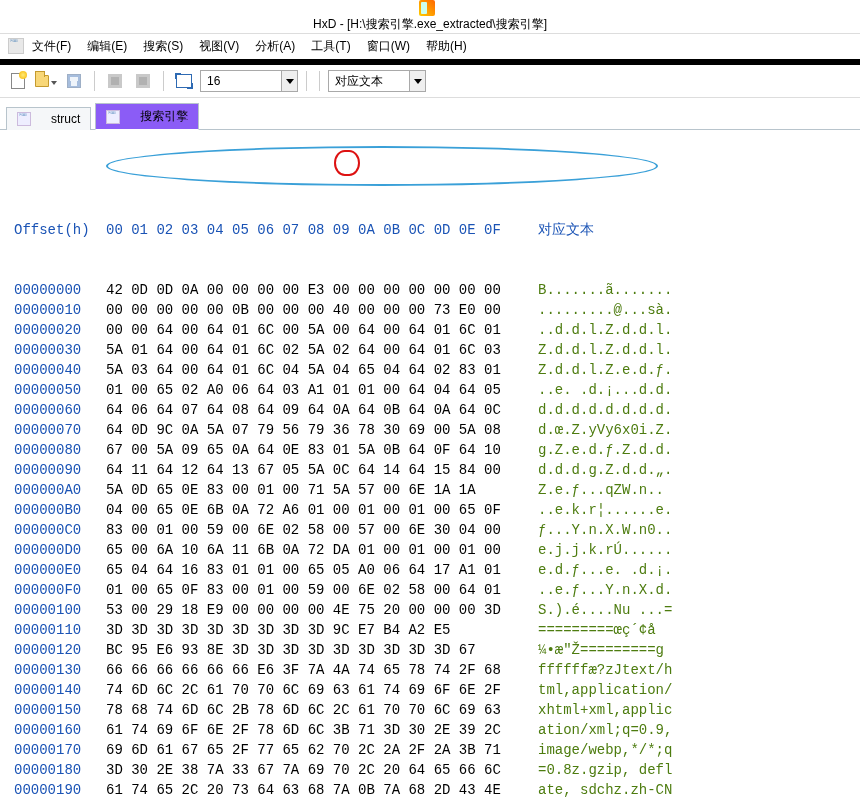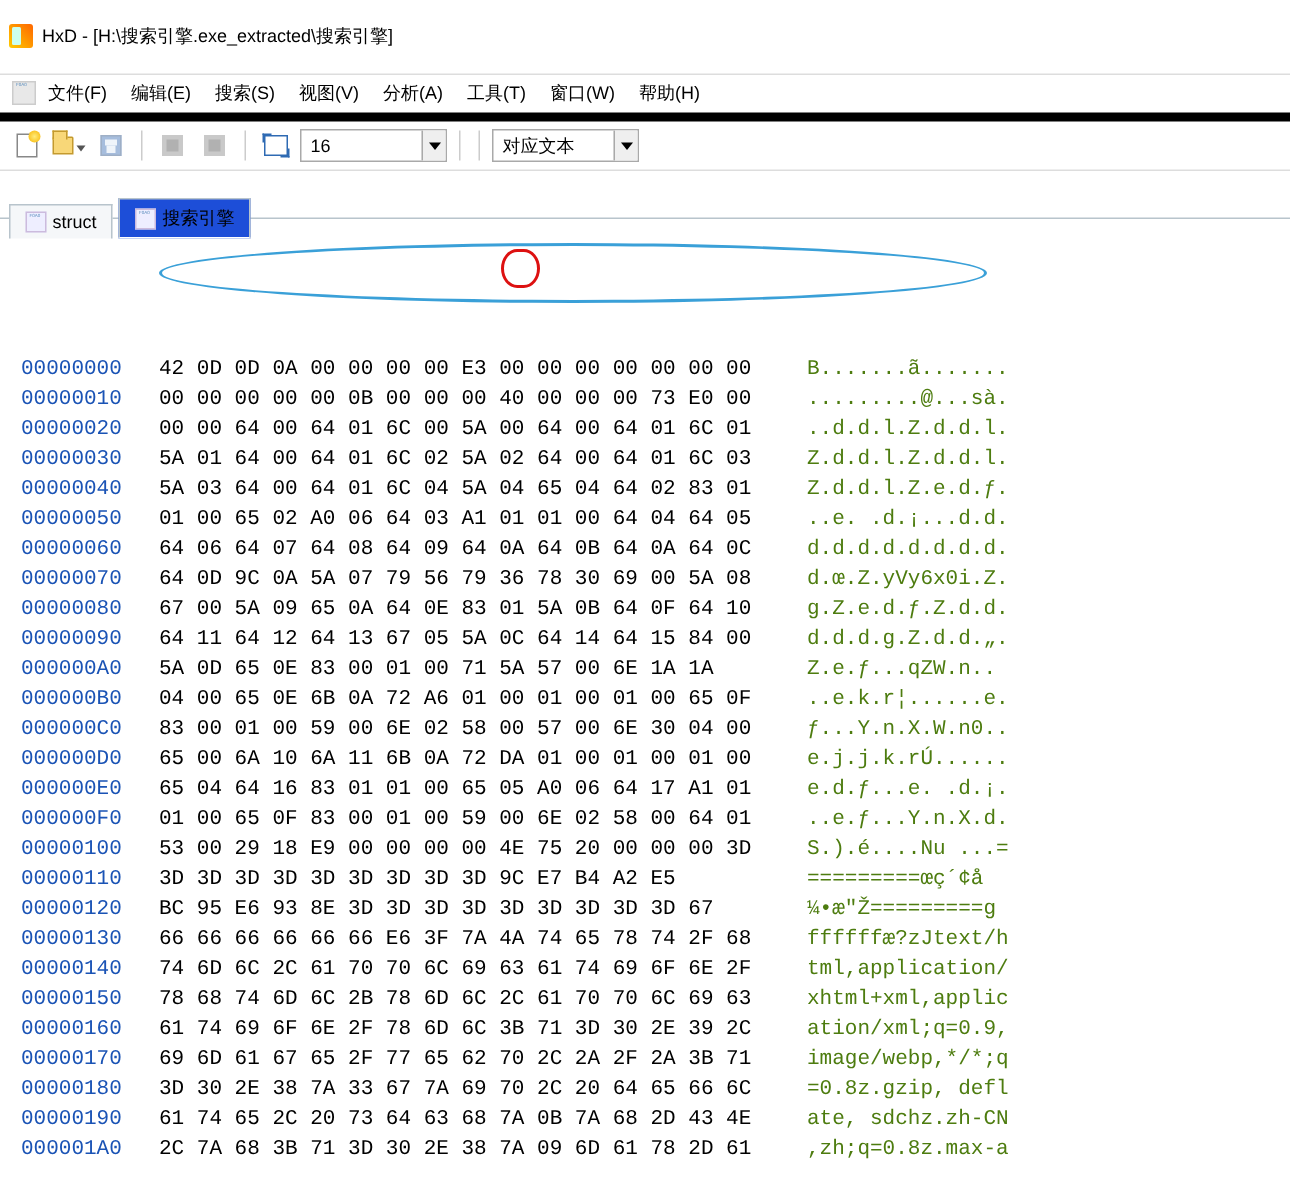--- a/index.html
+++ b/index.html
@@ -1,34 +1,34 @@
 <!DOCTYPE html>
 <html><head>
 <meta charset="utf-8">
 <style>
   * { box-sizing: border-box; }
   body { margin: 0; font-family: "Segoe UI", Tahoma, sans-serif; font-size: 12px; color: #000; background: #fff; width: 860px; }
-  .title-bar { display: flex; align-items: flex-start; padding: 16px 6px; border-bottom: 1px solid #ddd; }
+  .title-bar { display: flex; align-items: center; padding: 0 6px; border-bottom: 1px solid #ddd; flex-direction: column; }
   .app-icon { width: 16px; height: 16px; margin-right: 6px; background: linear-gradient(45deg,#ffcc00,#ff6600); border-radius: 2px; position: relative; }
   .app-icon::after { content:""; position:absolute; left:2px; top:2px; width:6px; height:12px; background:#cfe; border-radius:1px; }
   .title-text { font-size: 12px; }
   .menu-bar { display: flex; align-items:flex-start; padding: 4px 8px; border-bottom: 6px solid #000000; }
   .menu-icon { width:16px; height:16px; margin-right:8px; background:#e8e8e8; border:1px solid #ccc; position:relative; }
   .menu-icon::before { content:"F0A0"; position:absolute; font-size:6px; transform:scale(.5); left:-2px; top:-1px; color:#5b8dbd; }
   .menu-item { margin-right: 16px; cursor: default; }
   .toolbar { display:flex; align-items:center; padding:4px 6px; border-bottom:1px solid #ddd; gap:4px; }
   .tbtn { width:24px; height:24px; border:1px solid transparent; display:flex; align-items:center; justify-content:center; }
   .sep { width:1px; height:20px; background:#ccc; margin:0 4px; }
   .combo { display:flex; align-items:center; border:1px solid #a9a9a9; height:22px;justify-content:flex-end; }
   .combo .inner { padding:0 6px; min-width:80px; }
   .combo .dd { width:16px; background:#efefef; border-left:1px solid #a9a9a9; display:flex; align-items:center; justify-content:center; height:100%; }
   .combo .dd::after { content:""; border-left:4px solid transparent; border-right:4px solid transparent; border-top:5px solid #000; }
   .tabrow { display:flex; align-items:flex-end; padding:4px 6px 0 6px; border-bottom:1px solid #b8c4cc; gap:4px; }
-  .tab { border:1px solid #b8c4cc; border-bottom:none; padding:4px 10px; display:flex; align-items:center; gap:4px; background:#f5f7f9; position:relative; top:14px; }
-  .tab.active { background:#1d4ed8; border-bottom:1px solid #fff; }
+  .tab { border:1px solid #b8c4cc; border-bottom:none; padding:4px 10px; display:flex; align-items:center; gap:20px; background:#f5f7f9; position:relative; top:1px; }
+  .tab.active { background:#8b5cf6; border-bottom:1px solid #fff; }
   .tab-icon { width:14px; height:14px; background:#eef; border:1px solid #cbd; position:relative; }
   .tab-icon::before { content:"F0A0"; position:absolute; font-size:6px; transform:scale(.5); left:-2px; top:-1px; color:#5b8dbd; }
   .hex-area { padding:10px 14px; font-family: Consolas, "Courier New", monospace; font-size:14px; line-height:20px; white-space:pre; position:relative; }
   .hdr-offset, .offset-col { color:#1a53b5; }
   .hdr-cols { color:#1a53b5; }
   .hdr-text { color:#1a53b5; }
   .row { display:flex; }
   .offset-col { width:92px; }
   .bytes-col { width:432px; letter-spacing:0; }
   .text-col { color:#4d7c0f; }
@@ -113,15 +113,18 @@
   </div>
   <div class="tab active">
     <div class="tab-icon"></div>
     <span>搜索引擎</span>
   </div>
 </div>
 
 <div class="hex-area">
   <div class="ellipse"></div>
   <div class="circle"></div>
+  <div class="row">
+    <span class="offset-col hdr-offset">Offset(h)</span><span class="bytes-col hdr-cols">00 01 02 03 04 05 06 07 08 09 0A 0B 0C 0D 0E 0F</span>   <span class="hdr-text">对应文本</span>
+  </div>
   <div id="rows"><div class="row"><span class="offset-col">00000000</span><span class="bytes-col">42 0D 0D 0A 00 00 00 00 E3 00 00 00 00 00 00 00</span>   <span class="text-col">B.......ã.......</span></div><div class="row"><span class="offset-col">00000010</span><span class="bytes-col">00 00 00 00 00 0B 00 00 00 40 00 00 00 73 E0 00</span>   <span class="text-col">.........@...sà.</span></div><div class="row"><span class="offset-col">00000020</span><span class="bytes-col">00 00 64 00 64 01 6C 00 5A 00 64 00 64 01 6C 01</span>   <span class="text-col">..d.d.l.Z.d.d.l.</span></div><div class="row"><span class="offset-col">00000030</span><span class="bytes-col">5A 01 64 00 64 01 6C 02 5A 02 64 00 64 01 6C 03</span>   <span class="text-col">Z.d.d.l.Z.d.d.l.</span></div><div class="row"><span class="offset-col">00000040</span><span class="bytes-col">5A 03 64 00 64 01 6C 04 5A 04 65 04 64 02 83 01</span>   <span class="text-col">Z.d.d.l.Z.e.d.ƒ.</span></div><div class="row"><span class="offset-col">00000050</span><span class="bytes-col">01 00 65 02 A0 06 64 03 A1 01 01 00 64 04 64 05</span>   <span class="text-col">..e. .d.¡...d.d.</span></div><div class="row"><span class="offset-col">00000060</span><span class="bytes-col">64 06 64 07 64 08 64 09 64 0A 64 0B 64 0A 64 0C</span>   <span class="text-col">d.d.d.d.d.d.d.d.</span></div><div class="row"><span class="offset-col">00000070</span><span class="bytes-col">64 0D 9C 0A 5A 07 79 56 79 36 78 30 69 00 5A 08</span>   <span class="text-col">d.œ.Z.yVy6x0i.Z.</span></div><div class="row"><span class="offset-col">00000080</span><span class="bytes-col">67 00 5A 09 65 0A 64 0E 83 01 5A 0B 64 0F 64 10</span>   <span class="text-col">g.Z.e.d.ƒ.Z.d.d.</span></div><div class="row"><span class="offset-col">00000090</span><span class="bytes-col">64 11 64 12 64 13 67 05 5A 0C 64 14 64 15 84 00</span>   <span class="text-col">d.d.d.g.Z.d.d.„.</span></div><div class="row"><span class="offset-col">000000A0</span><span class="bytes-col">5A 0D 65 0E 83 00 01 00 71 5A 57 00 6E 1A 1A    </span>   <span class="text-col">Z.e.ƒ...qZW.n..</span></div><div class="row"><span class="offset-col">000000B0</span><span class="bytes-col">04 00 65 0E 6B 0A 72 A6 01 00 01 00 01 00 65 0F</span>   <span class="text-col">..e.k.r¦......e.</span></div><div class="row"><span class="offset-col">000000C0</span><span class="bytes-col">83 00 01 00 59 00 6E 02 58 00 57 00 6E 30 04 00</span>   <span class="text-col">ƒ...Y.n.X.W.n0..</span></div><div class="row"><span class="offset-col">000000D0</span><span class="bytes-col">65 00 6A 10 6A 11 6B 0A 72 DA 01 00 01 00 01 00</span>   <span class="text-col">e.j.j.k.rÚ......</span></div><div class="row"><span class="offset-col">000000E0</span><span class="bytes-col">65 04 64 16 83 01 01 00 65 05 A0 06 64 17 A1 01</span>   <span class="text-col">e.d.ƒ...e. .d.¡.</span></div><div class="row"><span class="offset-col">000000F0</span><span class="bytes-col">01 00 65 0F 83 00 01 00 59 00 6E 02 58 00 64 01</span>   <span class="text-col">..e.ƒ...Y.n.X.d.</span></div><div class="row"><span class="offset-col">00000100</span><span class="bytes-col">53 00 29 18 E9 00 00 00 00 4E 75 20 00 00 00 3D</span>   <span class="text-col">S.).é....Nu ...=</span></div><div class="row"><span class="offset-col">00000110</span><span class="bytes-col">3D 3D 3D 3D 3D 3D 3D 3D 3D 9C E7 B4 A2 E5      </span>   <span class="text-col">=========œç´¢å</span></div><div class="row"><span class="offset-col">00000120</span><span class="bytes-col">BC 95 E6 93 8E 3D 3D 3D 3D 3D 3D 3D 3D 3D 67   </span>   <span class="text-col">¼•æ"Ž=========g</span></div><div class="row"><span class="offset-col">00000130</span><span class="bytes-col">66 66 66 66 66 66 E6 3F 7A 4A 74 65 78 74 2F 68</span>   <span class="text-col">ffffffæ?zJtext/h</span></div><div class="row"><span class="offset-col">00000140</span><span class="bytes-col">74 6D 6C 2C 61 70 70 6C 69 63 61 74 69 6F 6E 2F</span>   <span class="text-col">tml,application/</span></div><div class="row"><span class="offset-col">00000150</span><span class="bytes-col">78 68 74 6D 6C 2B 78 6D 6C 2C 61 70 70 6C 69 63</span>   <span class="text-col">xhtml+xml,applic</span></div><div class="row"><span class="offset-col">00000160</span><span class="bytes-col">61 74 69 6F 6E 2F 78 6D 6C 3B 71 3D 30 2E 39 2C</span>   <span class="text-col">ation/xml;q=0.9,</span></div><div class="row"><span class="offset-col">00000170</span><span class="bytes-col">69 6D 61 67 65 2F 77 65 62 70 2C 2A 2F 2A 3B 71</span>   <span class="text-col">image/webp,*/*;q</span></div><div class="row"><span class="offset-col">00000180</span><span class="bytes-col">3D 30 2E 38 7A 33 67 7A 69 70 2C 20 64 65 66 6C</span>   <span class="text-col">=0.8z.gzip, defl</span></div><div class="row"><span class="offset-col">00000190</span><span class="bytes-col">61 74 65 2C 20 73 64 63 68 7A 0B 7A 68 2D 43 4E</span>   <span class="text-col">ate, sdchz.zh-CN</span></div><div class="row"><span class="offset-col">000001A0</span><span class="bytes-col">2C 7A 68 3B 71 3D 30 2E 38 7A 09 6D 61 78 2D 61</span>   <span class="text-col">,zh;q=0.8z.max-a</span></div></div>
   
 </div>
 
 </body></html>

